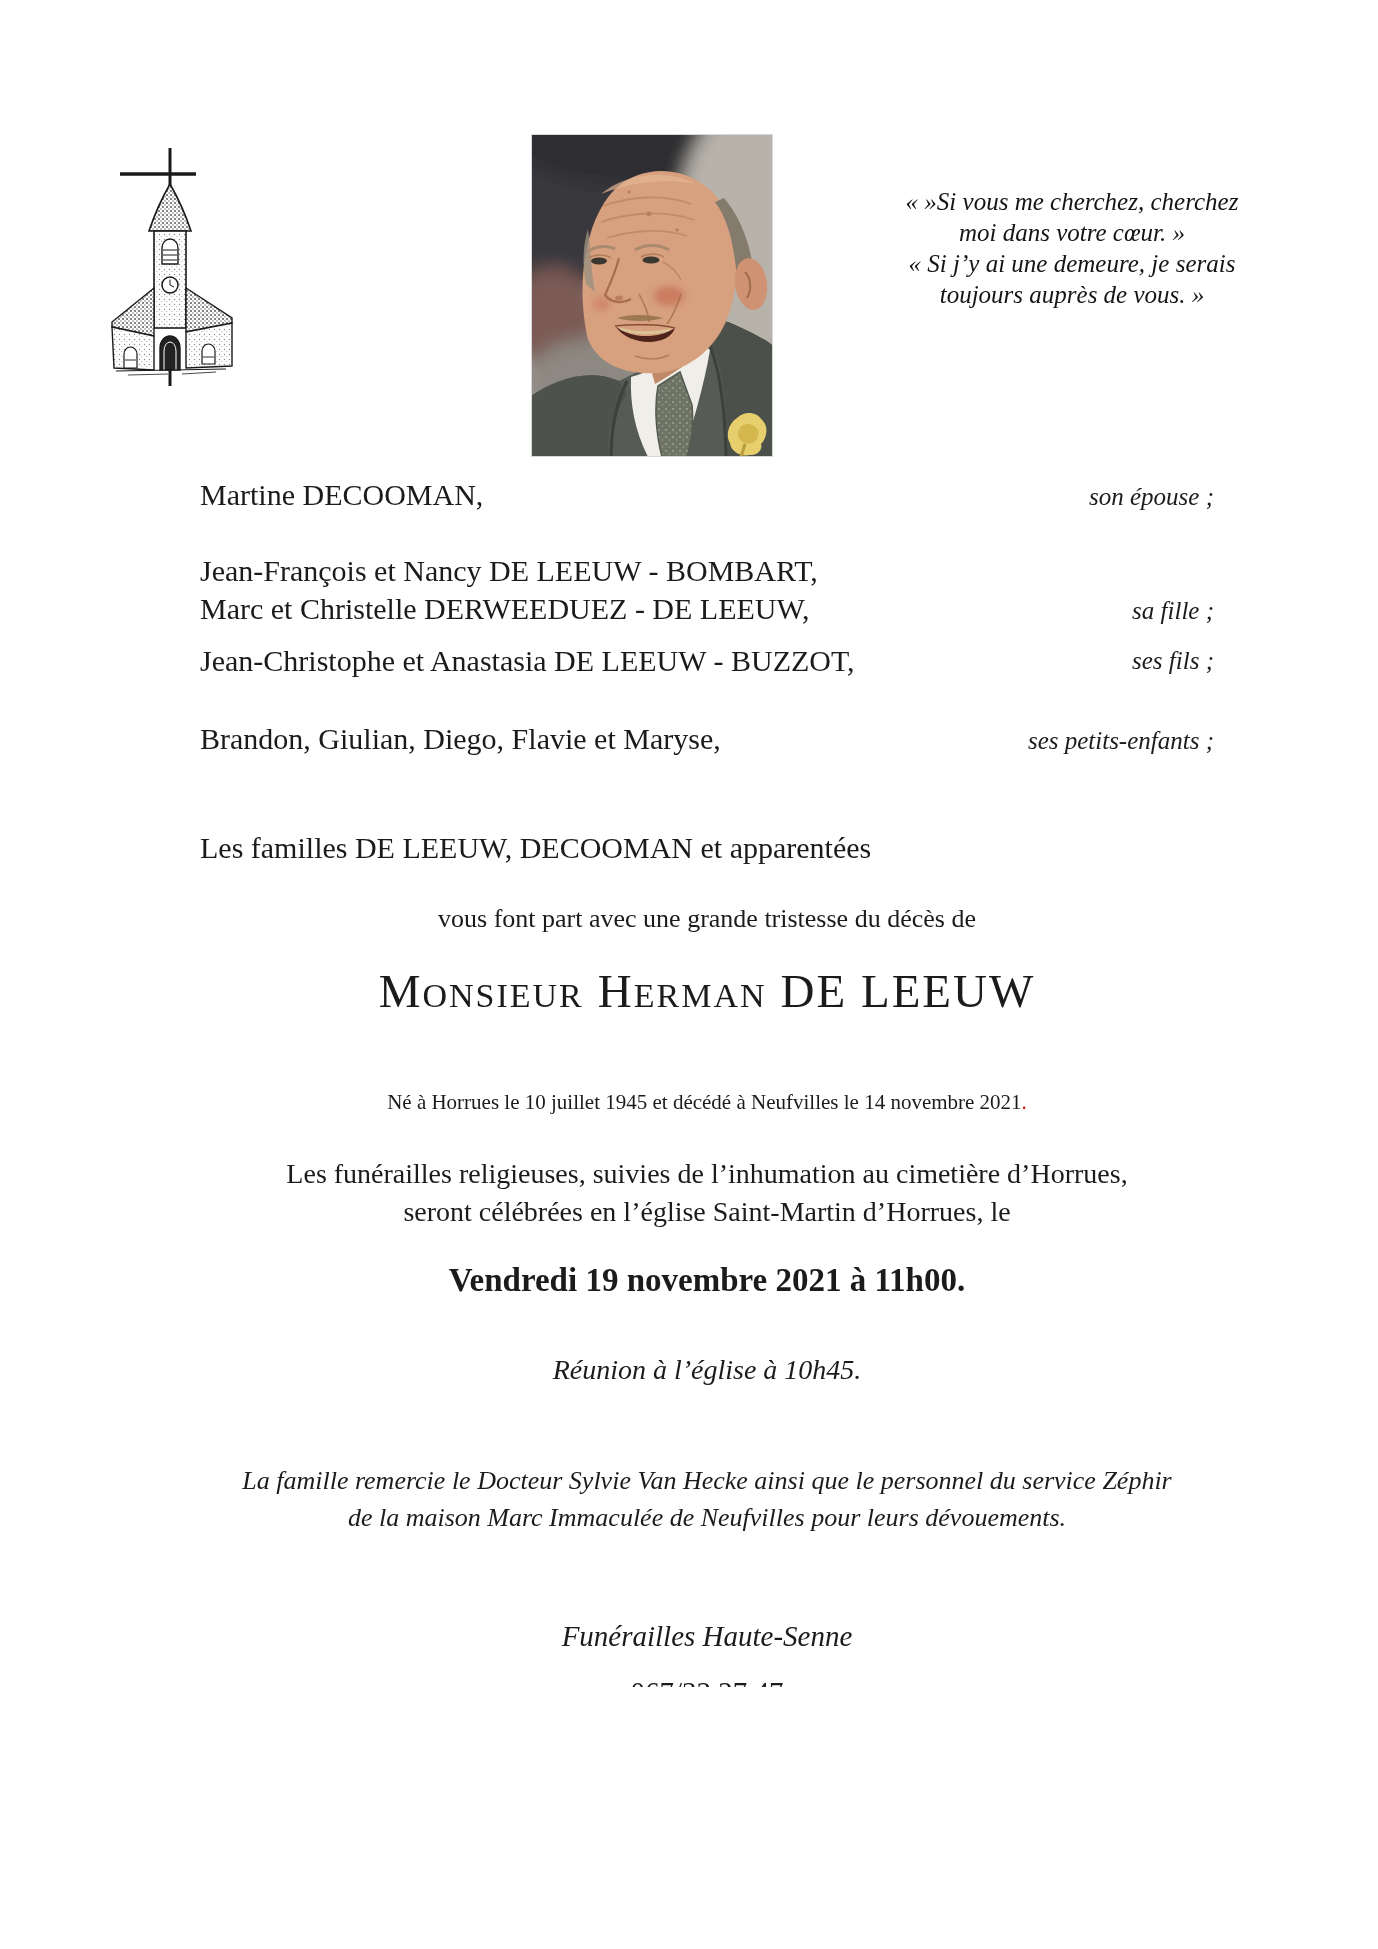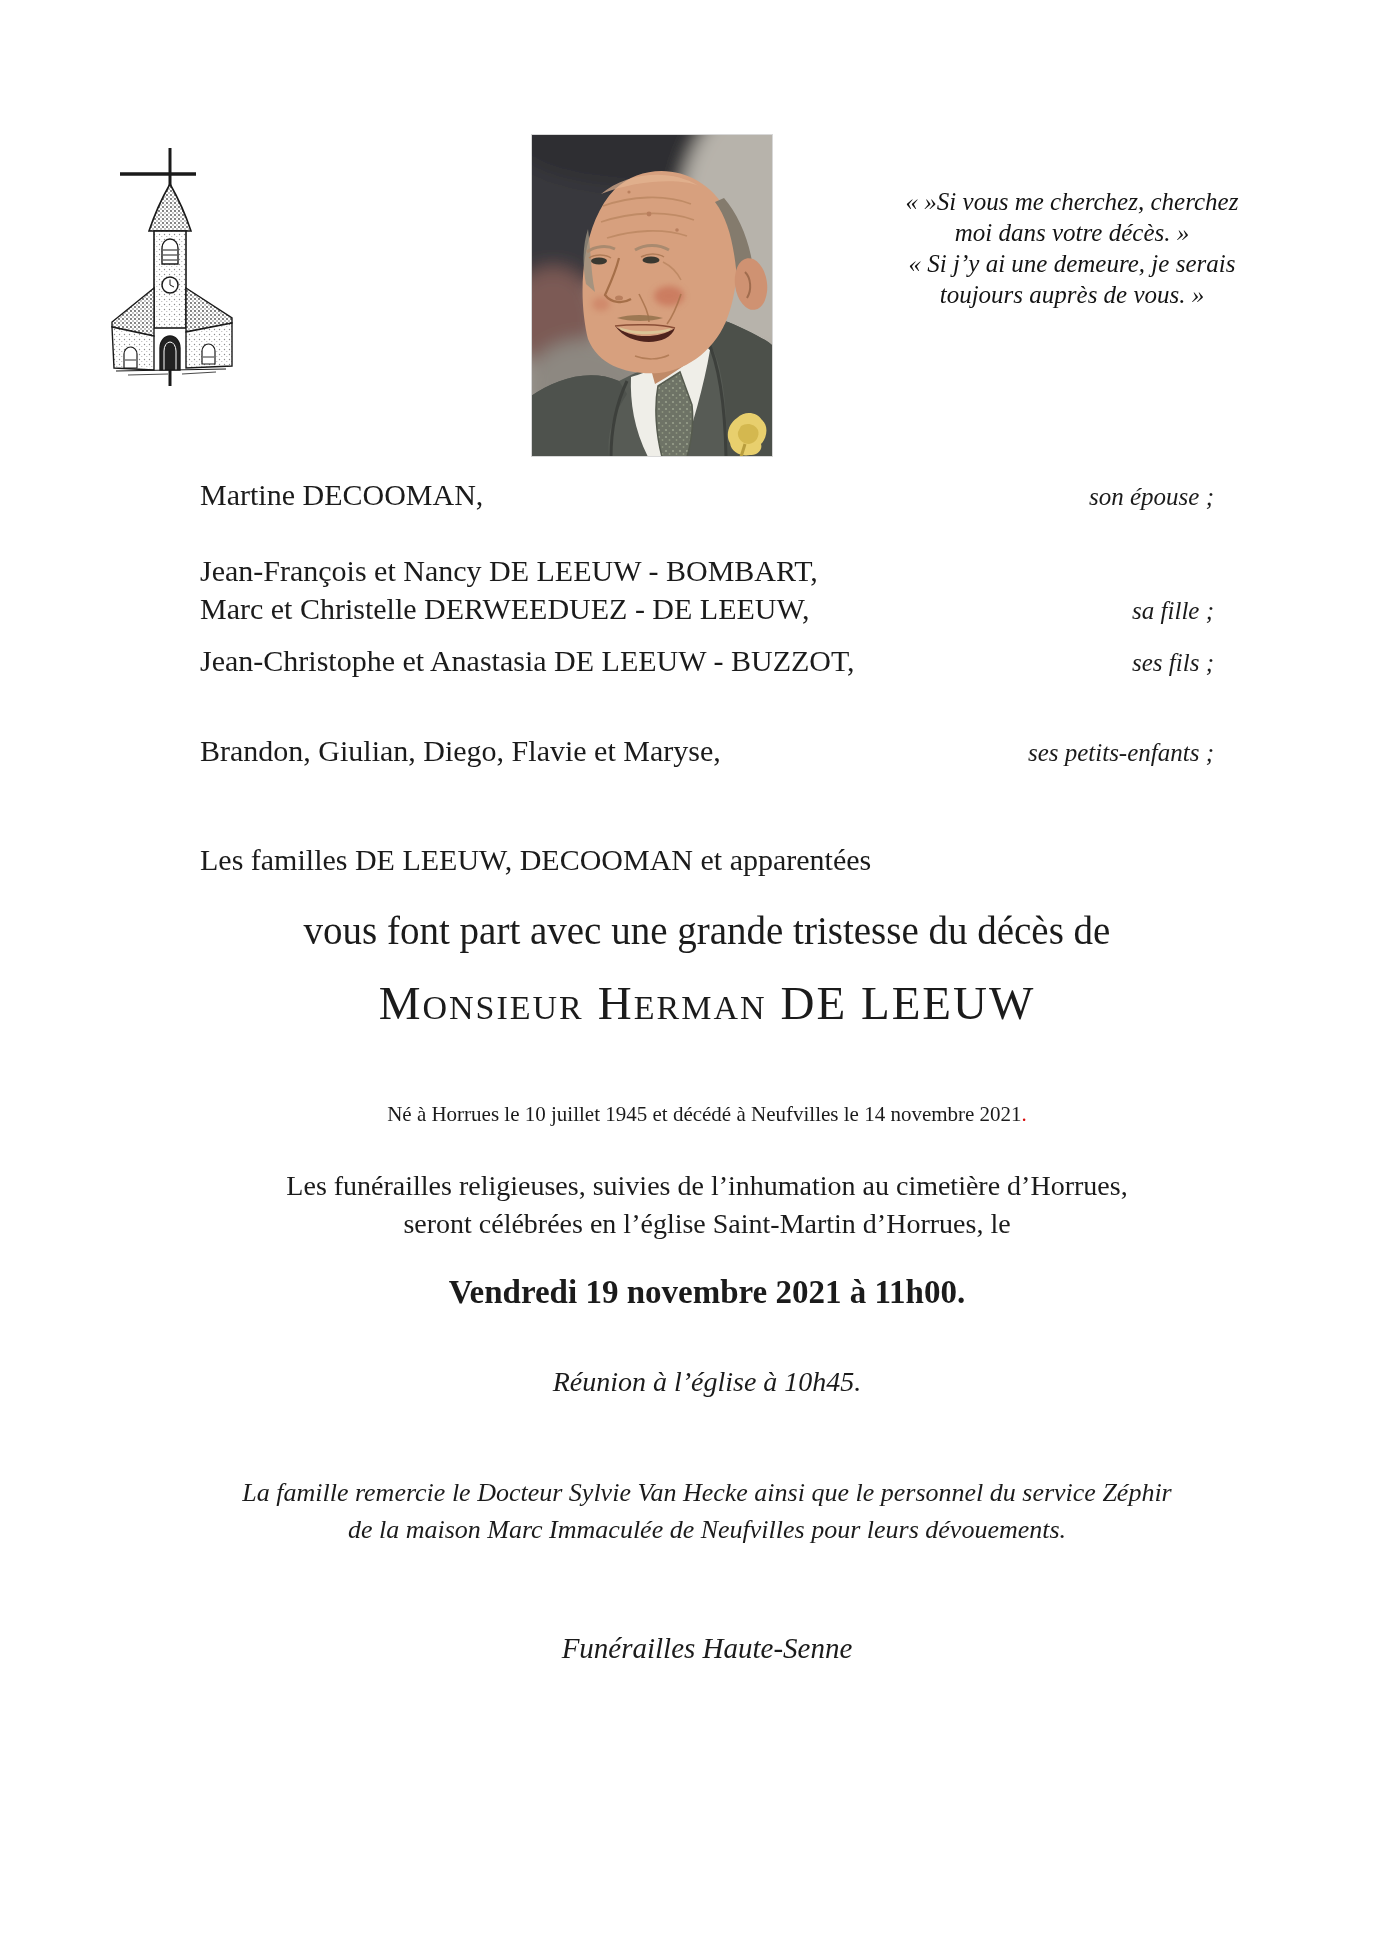--- a/index.html
+++ b/index.html
@@ -19,26 +19,26 @@
     position:absolute;left:858px;top:186px;width:428px;
     text-align:center;font-style:italic;font-size:25px;line-height:31px;
     color:#141414;
   }
   
   .content{position:absolute;left:200px;top:478px;width:1014px;}
   .row{display:flex;justify-content:space-between;align-items:baseline;}
   .name{font-size:30px;line-height:34px;white-space:nowrap;}
   .rel{font-style:italic;font-size:25px;line-height:30px;white-space:nowrap;text-align:right;}
   .mb42{margin-bottom:42px;} .mb18{margin-bottom:18px;} .mb4{margin-bottom:4px;}
-  .mb56{margin-bottom:56px;} .mb75{margin-bottom:75px;} .mb58{margin-bottom:58px;}
+  .mb56{margin-bottom:44px;align-items:center;} .mb75{margin-bottom:75px;} .mb58{margin-bottom:58px;}
   .mb37{margin-bottom:37px;} .mb26{margin-bottom:26px;} .mb54{margin-bottom:54px;}
   .mb36{margin-bottom:36px;} .mb28{margin-bottom:28px;} .mb53{margin-bottom:53px;}
   .mb76{margin-bottom:76px;} .mb84{margin-bottom:84px;} .mb24{margin-bottom:24px;}
   .center{text-align:center;}
-  .intro{font-size:39px;line-height:34px;}
+  .intro{font-size:26px;line-height:34px;}
   .title-line{line-height:58px;letter-spacing:2px;white-space:nowrap;text-align:center;}
   .t-cap{font-size:47px;}
   .t-small{font-size:34px;text-transform:uppercase;}
   .t-gap{display:inline-block;width:14px;}
   .birth{font-size:21px;line-height:34px;white-space:nowrap;}
   .funeral{font-size:28px;line-height:38px;}
   .datetime{font-size:33px;line-height:42px;font-weight:bold;}
   .meeting{font-size:28px;line-height:32px;font-style:italic;}
   .thanks{font-size:26px;line-height:37px;font-style:italic;white-space:nowrap;}
   .fh-name{font-size:29px;line-height:32px;font-style:italic;}
@@ -190,21 +190,21 @@
         <path d="M206,284 C214,276 226,278 231,286 C238,292 236,304 230,310 C232,316 226,322 219,321 C210,323 200,318 199,309 C194,301 198,289 206,284 Z" fill="#e8cf6d"></path>
         <path d="M210,292 C216,288 224,290 227,296 C229,302 225,309 218,310 C211,310 206,304 207,298 Z" fill="#d4b84f"></path>
         <path d="M214,310 L210,323" stroke="#b89d3e" stroke-width="3" fill="none"></path>
       </g>
       <rect x="0.5" y="0.5" width="241" height="322" fill="none" stroke="#d8d8d8" stroke-width="1"></rect>
     </svg>
   </div>
 
   <div class="quote">
     <div>« »Si vous me cherchez, cherchez</div>
-    <div>moi dans votre décès. »</div>
+    <div>moi dans votre cœur. »</div>
     <div>« Si j’y ai une demeure, je serais</div>
     <div>toujours auprès de vous. »</div>
   </div>
 
   <div class="content">
 
     <div class="row mb42">
       <span class="name">Martine DECOOMAN,</span>
       <span class="rel">son épouse ;</span>
     </div>

